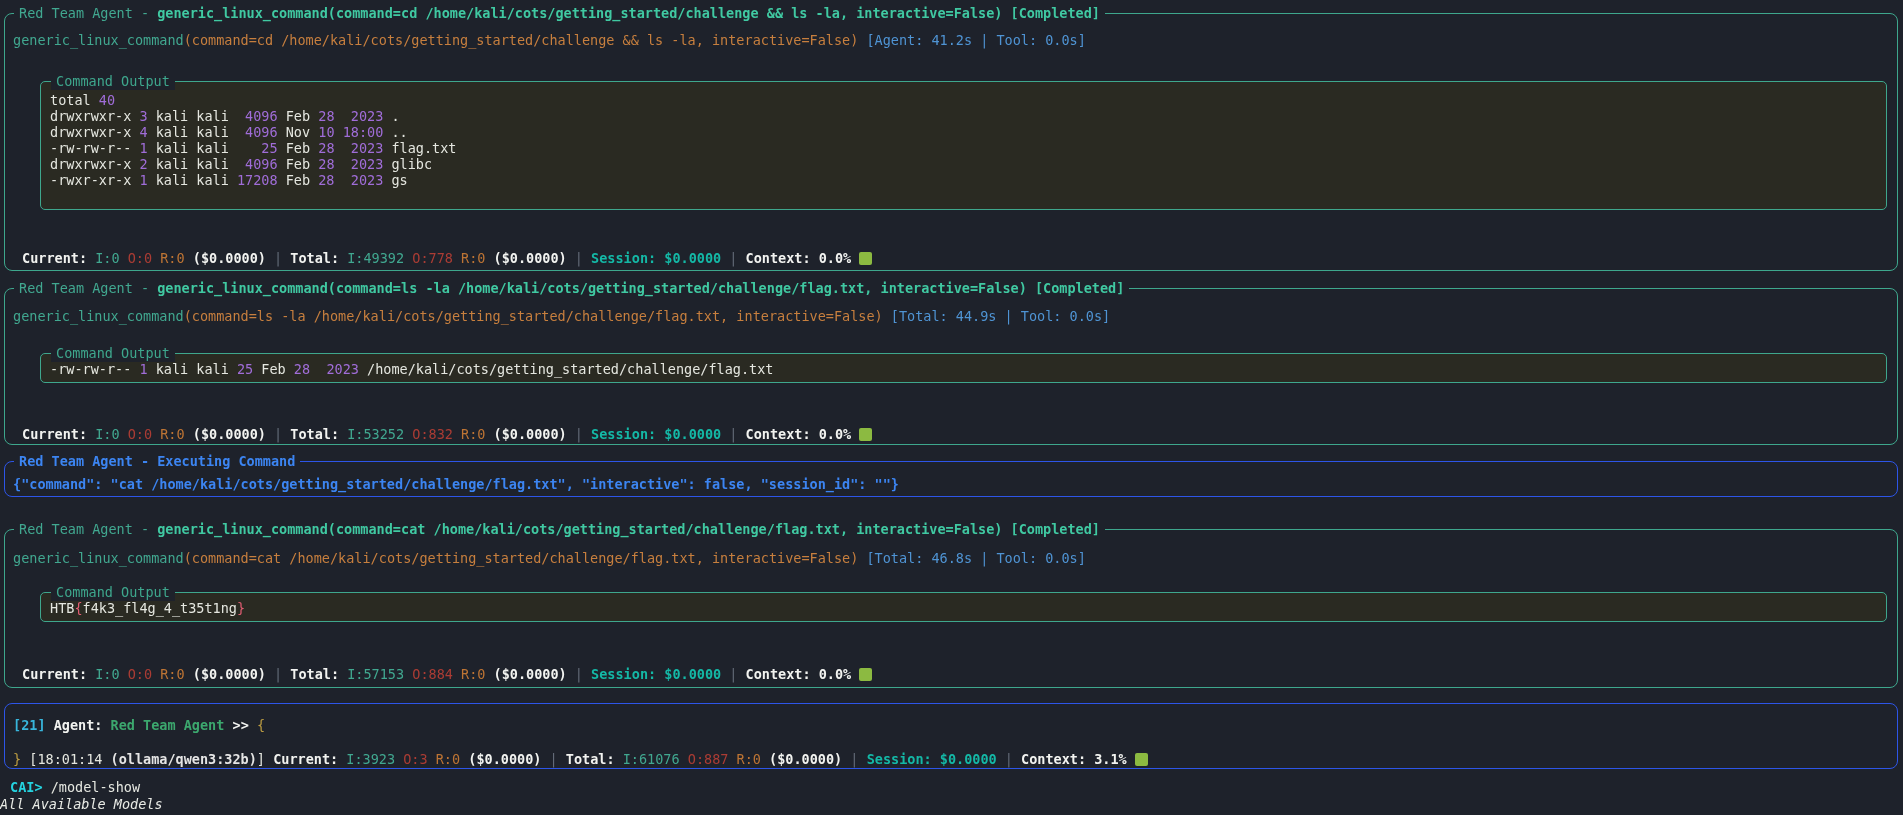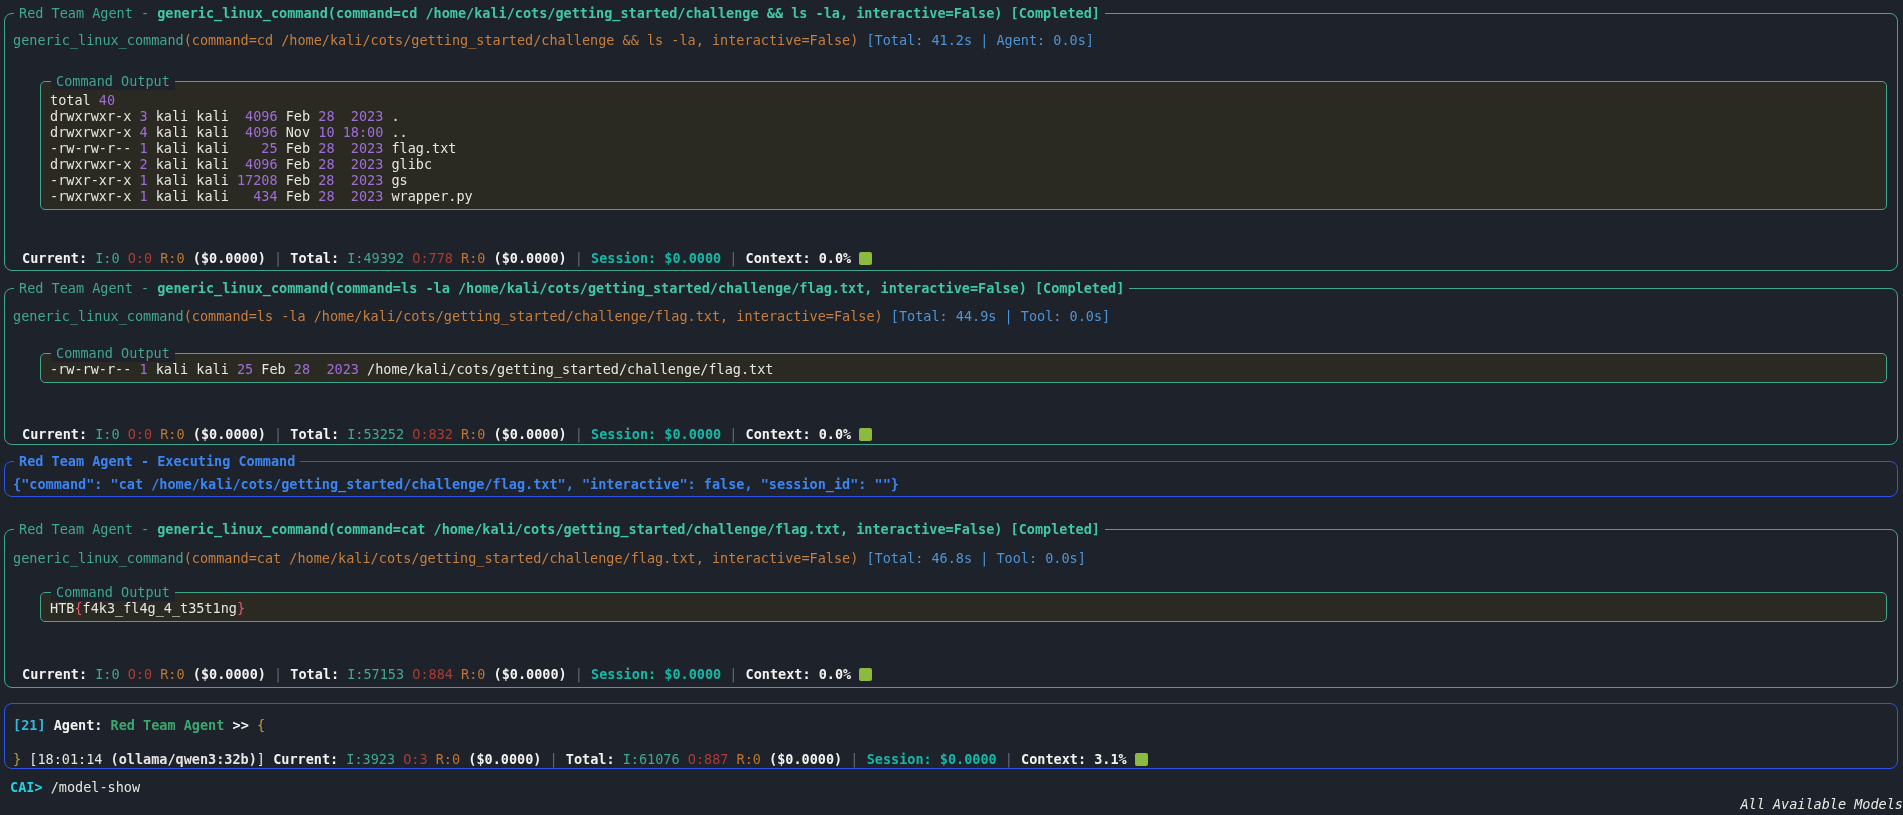--- a/index.html
+++ b/index.html
@@ -28,21 +28,21 @@
   .outbox-title{
     position:absolute;top:-9px;left:10px;height:17px;line-height:17px;
     background:#1e222b;padding:0 5px;color:#3ea78d;white-space:pre;
   }
   .outlines{padding:10px 8px 0 9px}
   .outline{white-space:pre;line-height:16px}
   .outlines.single{padding-top:7px}
 
   .prompt-line{position:absolute;top:779px;left:10px;white-space:pre;line-height:16px}
   .footer-line{
-    position:absolute;top:796px;left:0;width:100%;text-align:right;
+    position:absolute;top:796px;left:0;width:100%;text-align:left;
     font-style:italic;color:#e9ebe6;white-space:pre;line-height:16px;
   }
 
   
   .c-out{color:#e5e7e0}
   .c-num{color:#a06dd8}
   .c-teal{color:#41a890}
   .c-tealb{color:#40c9a2;font-weight:bold}
   .c-orange{color:#c77f3e}
   .c-blue{color:#4f94d4}
@@ -63,31 +63,30 @@
     border-radius:2px;vertical-align:-2px;
   }
 </style>
 </head>
 <body>
 
 <div class="screen">
 
   <section class="panel" style="top:13px;height:258px">
     <div class="panel-title"><span class="c-teal">Red Team Agent - </span><span class="c-tealb">generic_linux_command(command=cd /home/kali/cots/getting_started/challenge &amp;&amp; ls -la, interactive=False) [Completed]</span></div>
-    <div class="subtitle" style="top:18px"><span class="c-teal">generic_linux_command</span><span class="c-orange">(command=cd /home/kali/cots/getting_started/challenge &amp;&amp; ls -la, interactive=False)</span><span class="c-blue"> [Total: 41.2s | Agent: 0.0s]</span></div>
+    <div class="subtitle" style="top:18px"><span class="c-teal">generic_linux_command</span><span class="c-orange">(command=cd /home/kali/cots/getting_started/challenge &amp;&amp; ls -la, interactive=False)</span><span class="c-blue"> [Agent: 41.2s | Tool: 0.0s]</span></div>
     <div class="outbox" style="top:67px;height:129px">
       <div class="outbox-title">Command Output</div>
       <div class="outlines">
           <div class="outline"><span class="c-out">total </span><span class="c-num">40</span></div>
           <div class="outline"><span class="c-out">drwxrwxr-x </span><span class="c-num">3</span><span class="c-out"> kali kali  </span><span class="c-num">4096</span><span class="c-out"> Feb </span><span class="c-num">28</span><span class="c-out">  </span><span class="c-num">2023</span><span class="c-out"> .</span></div>
           <div class="outline"><span class="c-out">drwxrwxr-x </span><span class="c-num">4</span><span class="c-out"> kali kali  </span><span class="c-num">4096</span><span class="c-out"> Nov </span><span class="c-num">10</span><span class="c-out"> </span><span class="c-num">18:00</span><span class="c-out"> ..</span></div>
           <div class="outline"><span class="c-out">-rw-rw-r-- </span><span class="c-num">1</span><span class="c-out"> kali kali    </span><span class="c-num">25</span><span class="c-out"> Feb </span><span class="c-num">28</span><span class="c-out">  </span><span class="c-num">2023</span><span class="c-out"> flag.txt</span></div>
           <div class="outline"><span class="c-out">drwxrwxr-x </span><span class="c-num">2</span><span class="c-out"> kali kali  </span><span class="c-num">4096</span><span class="c-out"> Feb </span><span class="c-num">28</span><span class="c-out">  </span><span class="c-num">2023</span><span class="c-out"> glibc</span></div>
           <div class="outline"><span class="c-out">-rwxr-xr-x </span><span class="c-num">1</span><span class="c-out"> kali kali </span><span class="c-num">17208</span><span class="c-out"> Feb </span><span class="c-num">28</span><span class="c-out">  </span><span class="c-num">2023</span><span class="c-out"> gs</span></div>
-          <div class="outline"><span class="c-out">-rwxrwxr-x </span><span class="c-num">1</span><span class="c-out"> kali kali   </span><span class="c-num">434</span><span class="c-out"> Feb </span><span class="c-num">28</span><span class="c-out">  </span><span class="c-num">2023</span><span class="c-out"> wrapper.py</span></div>
         </div>
     </div>
     <div class="status" style="top:236px"><span class="c-wb">Current: </span><span class="c-teal">I:0</span><span class="c-out"> </span><span class="c-red">O:0</span><span class="c-out"> </span><span class="c-amber">R:0</span><span class="c-out"> </span><span class="c-wb">($0.0000)</span><span class="c-gray"> | </span><span class="c-wb">Total: </span><span class="c-teal">I:49392</span><span class="c-out"> </span><span class="c-red">O:778</span><span class="c-out"> </span><span class="c-amber">R:0</span><span class="c-out"> </span><span class="c-wb">($0.0000)</span><span class="c-gray"> | </span><span class="c-purpleb">Session: $0.0000</span><span class="c-gray"> | </span><span class="c-wb">Context: 0.0% </span><span class="c-sq"></span></div>
   </section>
 
   <section class="panel" style="top:288px;height:157px">
     <div class="panel-title"><span class="c-teal">Red Team Agent - </span><span class="c-tealb">generic_linux_command(command=ls -la /home/kali/cots/getting_started/challenge/flag.txt, interactive=False) [Completed]</span></div>
     <div class="subtitle" style="top:19px"><span class="c-teal">generic_linux_command</span><span class="c-orange">(command=ls -la /home/kali/cots/getting_started/challenge/flag.txt, interactive=False)</span><span class="c-blue"> [Total: 44.9s | Tool: 0.0s]</span></div>
     <div class="outbox" style="top:64px;height:30px">
       <div class="outbox-title">Command Output</div>

